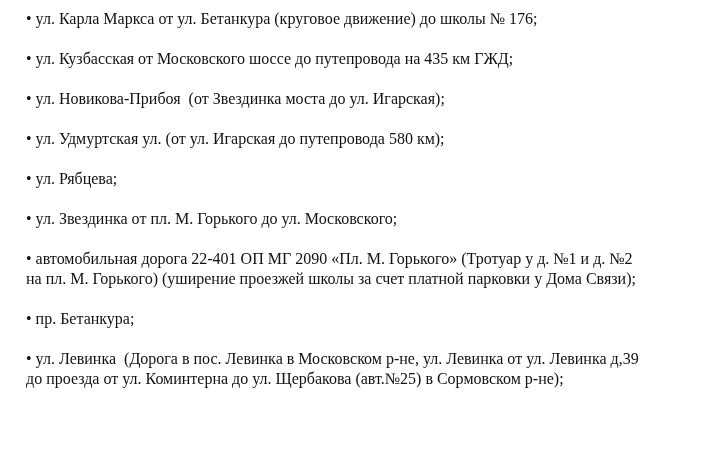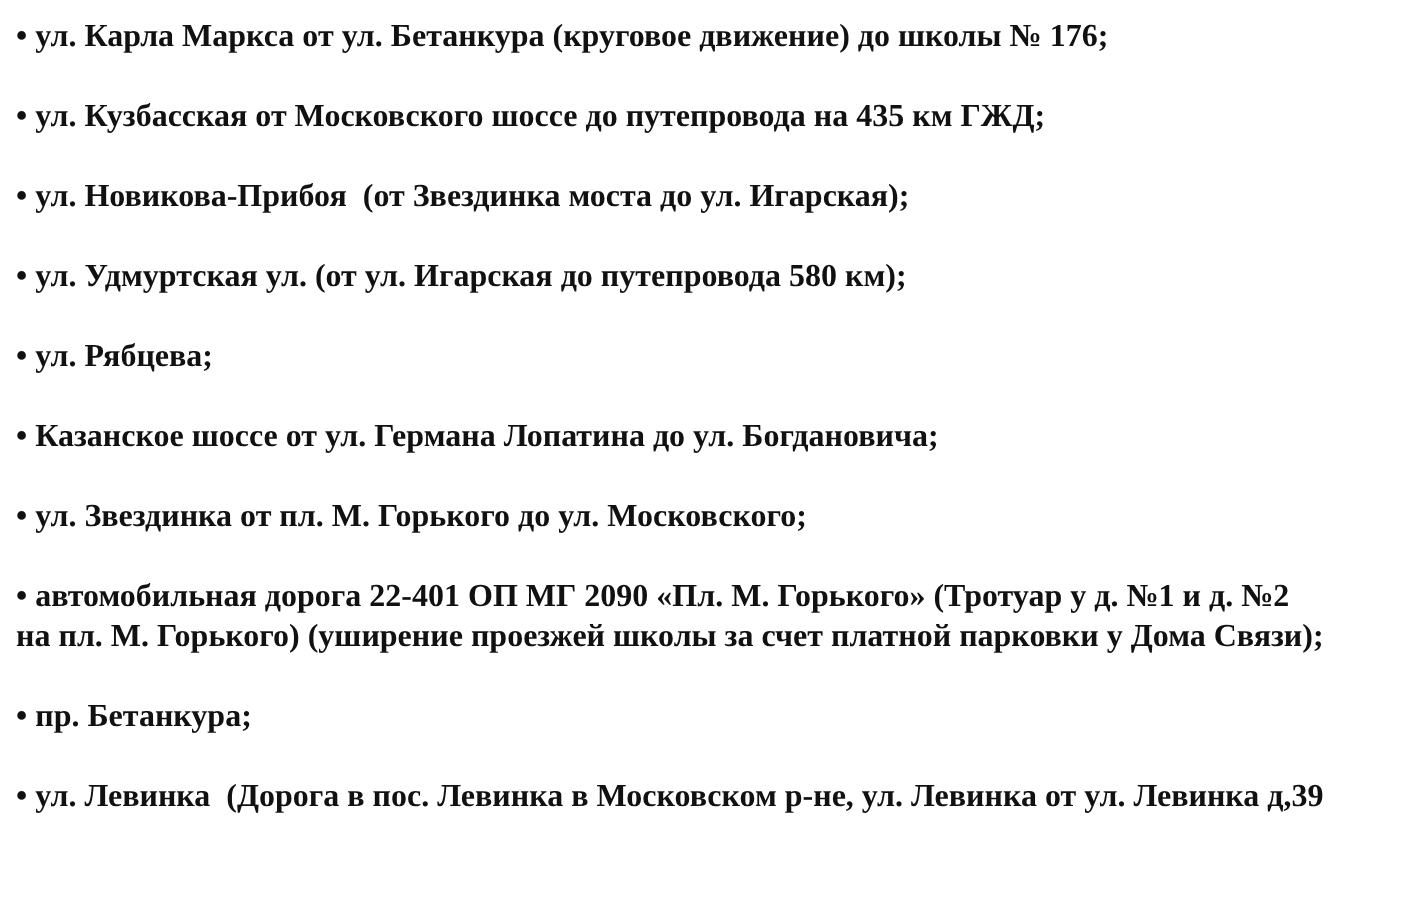--- a/index.html
+++ b/index.html
@@ -11,41 +11,39 @@
       width: 707px;
       height: 455px;
       overflow: hidden;
       position: relative;
       font-family: "Liberation Serif", "DejaVu Serif", serif;
       font-size: 16px;
       color: #111111;
     }
     .doc {
       position: absolute;
-      left: 8px;
+      left: 26px;
       top: 9px;
       width: 680px;
-      font-weight: bold;
     }
     .item {
       margin: 0 0 20px 0;
       line-height: 20px;
       white-space: normal;
     }
     .item.multi {
       margin-bottom: 20px;
     }
   </style>
 </head>
 <body>
 
 <div class="doc">
   <p class="item"><span>•</span> <span>ул. Карла Маркса от ул. Бетанкура (круговое движение) до школы № 176;</span></p>
   <p class="item"><span>•</span> <span>ул. Кузбасская от Московского шоссе до путепровода на 435 км ГЖД;</span></p>
   <p class="item"><span>•</span> <span style="white-space:pre">ул. Новикова-Прибоя  (от Звездинка моста до ул. Игарская);</span></p>
   <p class="item"><span>•</span> <span>ул. Удмуртская ул. (от ул. Игарская до путепровода 580 км);</span></p>
   <p class="item"><span>•</span> <span>ул. Рябцева;</span></p>
-  <p class="item"><span>•</span> <span>Казанское шоссе от ул. Германа Лопатина до ул. Богдановича;</span></p>
   <p class="item"><span>•</span> <span>ул. Звездинка от пл. М. Горького до ул. Московского;</span></p>
   <p class="item multi"><span>•</span> <span>автомобильная дорога 22-401 ОП МГ 2090 «Пл. М. Горького» (Тротуар у д. №1 и д. №2</span><br><span>на пл. М. Горького) (уширение проезжей школы за счет платной парковки у Дома Связи);</span></p>
   <p class="item"><span>•</span> <span>пр. Бетанкура;</span></p>
-  <p class="item multi"><span>•</span> <span style="white-space:pre">ул. Левинка  (Дорога в пос. Левинка в Московском р-не, ул. Левинка от ул. Левинка д,39</span><br></p>
+  <p class="item multi"><span>•</span> <span style="white-space:pre">ул. Левинка  (Дорога в пос. Левинка в Московском р-не, ул. Левинка от ул. Левинка д,39</span><br><span>до проезда от ул. Коминтерна до ул. Щербакова (авт.№25) в Сормовском р-не);</span></p>
 </div>
 
 </body></html>

